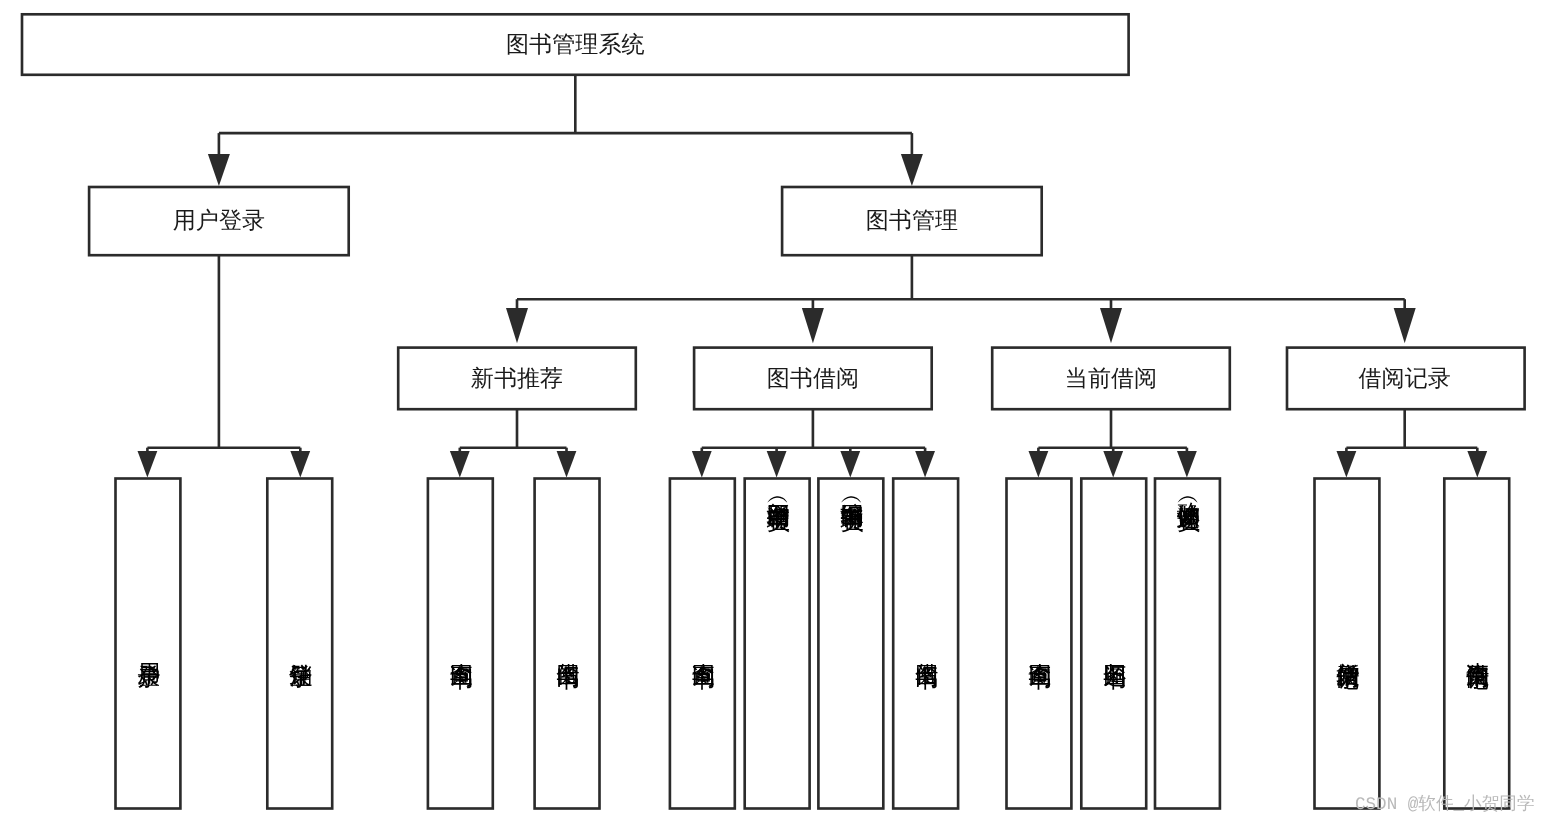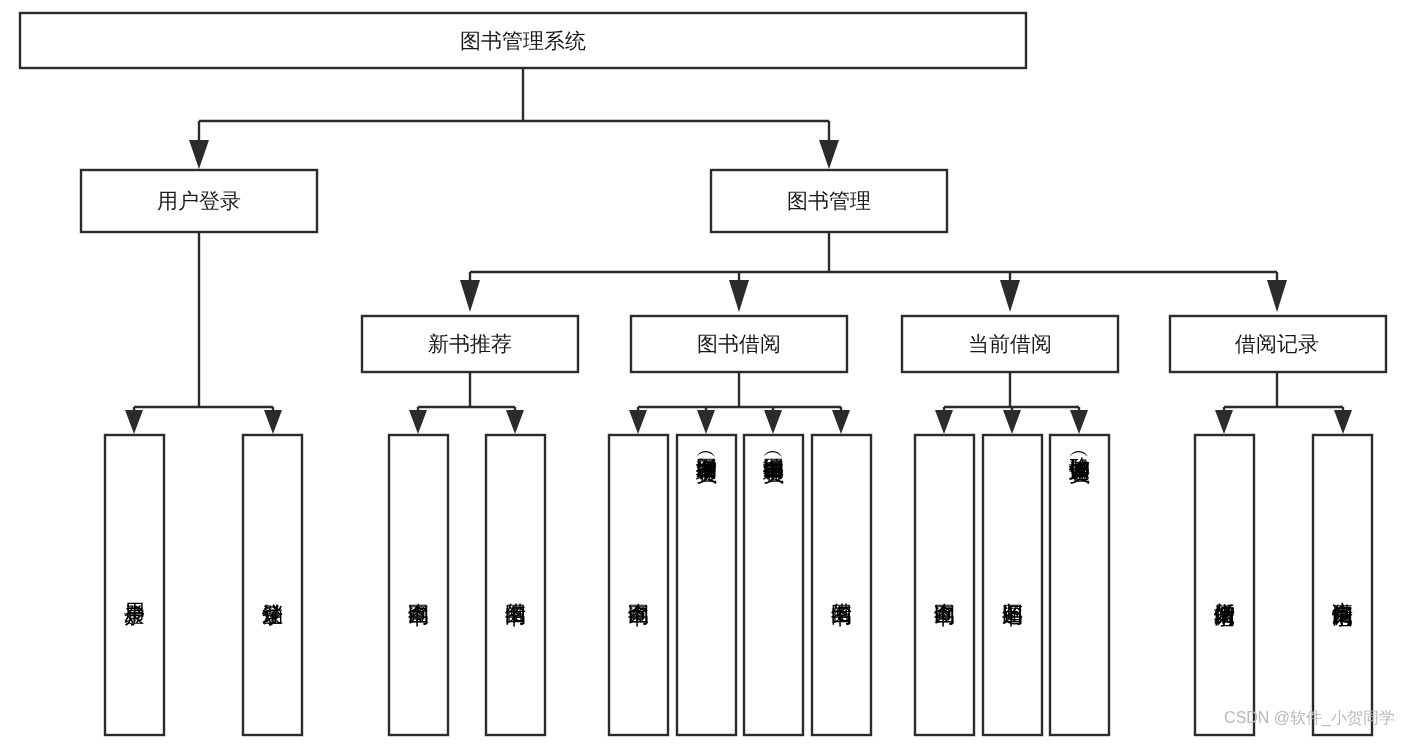--- a/index.html
+++ b/index.html
@@ -48,22 +48,22 @@
     font-family: "Liberation Sans", "DejaVu Sans", sans-serif;
     font-size: 21px;
     fill: #1a1a1a;
     writing-mode: vertical-rl;
     text-orientation: upright;
     letter-spacing: 1px;
   }
   .watermark {
     position: absolute;
     right: 10px;
-    bottom: 18px;
-    font-family: Liberation Sans, sans-serif;
+    bottom: 6px;
+    font-family: Liberation Mono, monospace;
     font-size: 16px;
     color: #b9b9b9;
     white-space: nowrap;
     pointer-events: none;
   }
 </style>
 </head>
 <body>
 
 <div id="diagram-root">

